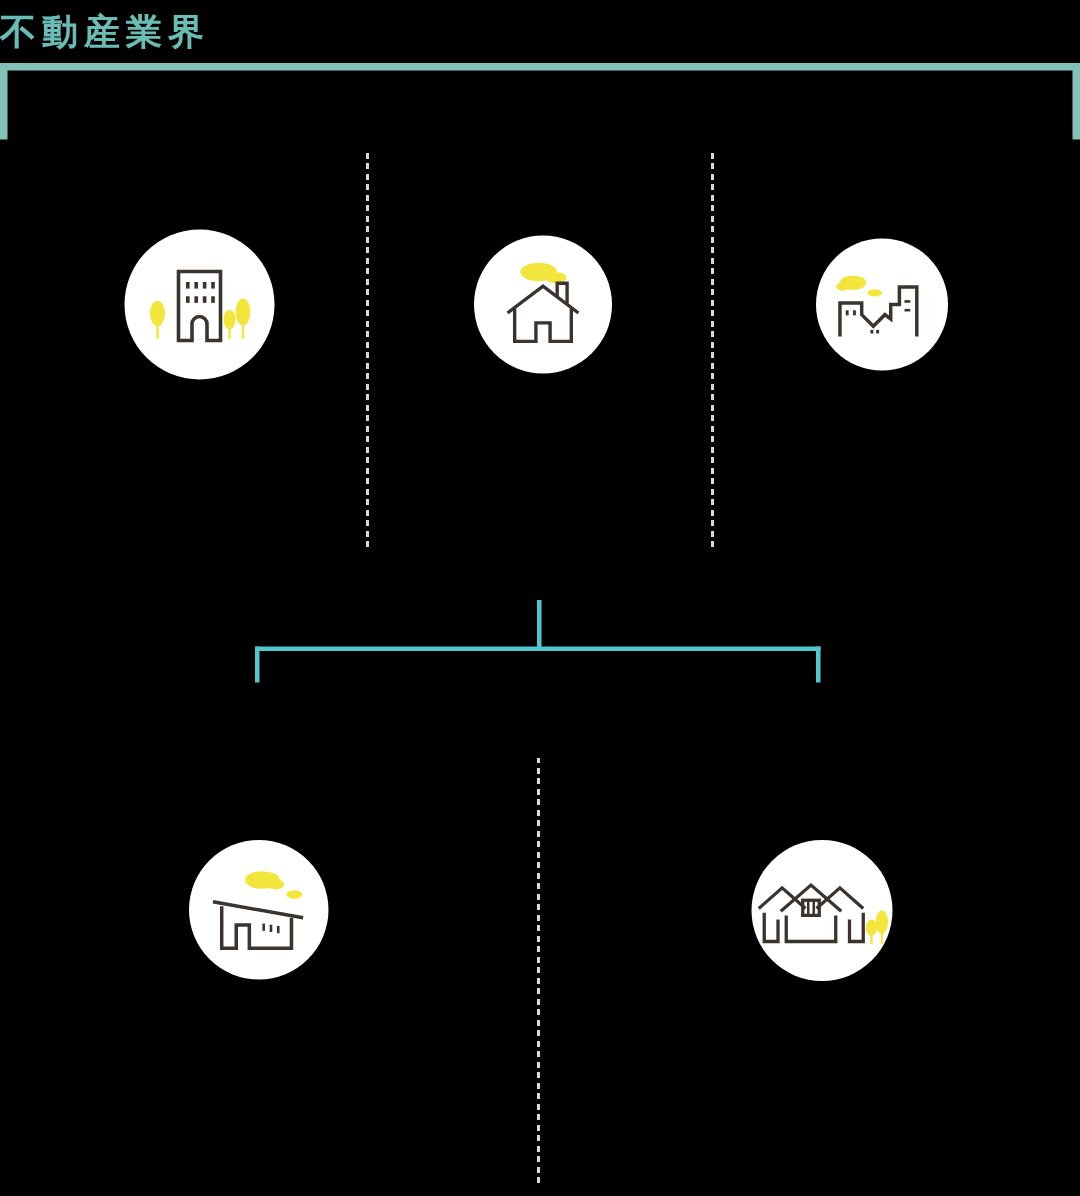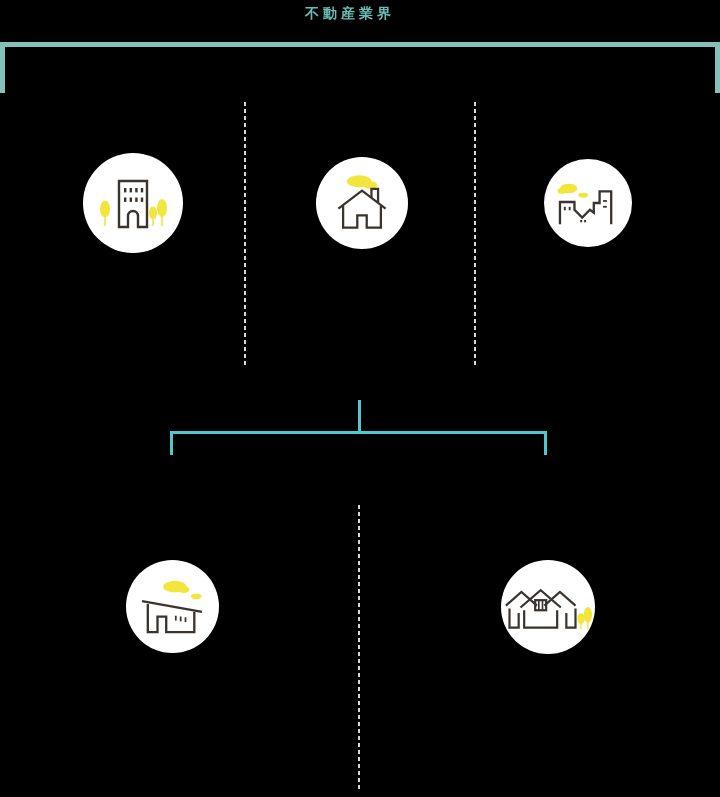--- a/index.html
+++ b/index.html
@@ -15,23 +15,22 @@
   html,body{margin:0;padding:0;}
   body{
     width:720px;height:797px;
     background:var(--background);
     overflow:hidden;
     font-family:"Liberation Sans","DejaVu Sans",sans-serif;
   }
   .stage{position:relative;width:720px;height:797px;background:var(--background);}
   .title{
     position:absolute;top:5px;left:0;width:700px;
-    text-align:center;
     color:var(--title-text);
-    font-size:14px;font-weight:bold;letter-spacing:4px;
+    font-size:24px;font-weight:bold;letter-spacing:4px;
     margin:0;
   }
   .bar{position:absolute;background:var(--bracket-top);}
   .bar-h-top{left:0;top:42px;width:720px;height:5px;}
   .bar-leg-left{left:0;top:42px;width:5px;height:51px;}
   .bar-leg-right{right:0;top:42px;width:5px;height:51px;}
   .dashed{
     position:absolute;width:2px;
     background:repeating-linear-gradient(
       to bottom,

